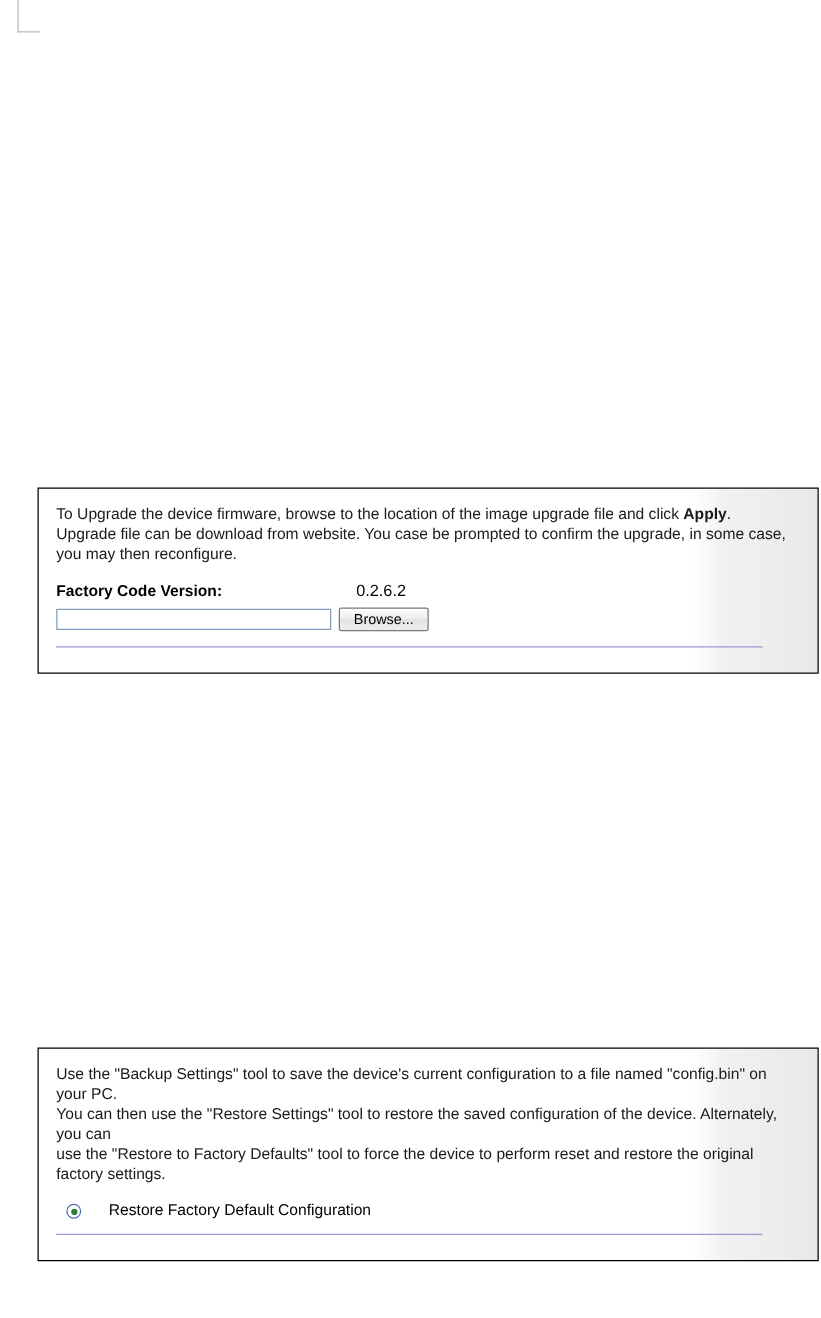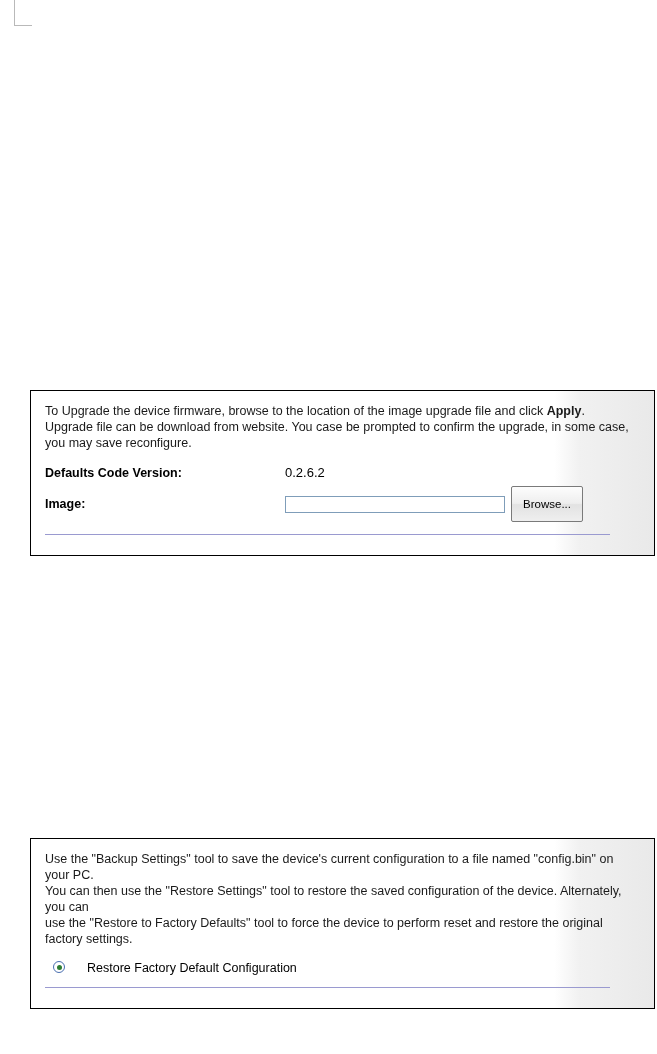--- a/index.html
+++ b/index.html
@@ -75,21 +75,21 @@
     border: 1px solid #7f9db9;
     background: #ffffff;
     font-family: "Liberation Sans", sans-serif;
     font-size: 12px;
     padding: 0 2px;
     box-sizing: border-box;
   }
 
   .browse-btn {
     margin-left: 6px;
-    height: 36px;
+    height: 19px;
     min-width: 72px;
     border: 1px solid #7a7a7a;
     border-radius: 2px;
     background: linear-gradient(to bottom, #fdfdfd 0%, #eeeeee 48%, #e2e2e2 52%, #efefef 100%);
     font-family: "Liberation Sans", sans-serif;
     font-size: 11.5px;
     color: #000;
     padding: 0 7px;
     box-sizing: border-box;
     cursor: pointer;
@@ -101,21 +101,21 @@
     width: 565px;
   }
 
   .spacer-after-divider {
     height: 10px;
   }
 
   
   .radio-row {
     display: flex;
-    align-items: flex-start;
+    align-items: flex-end;
     margin-bottom: 10px;
     padding-left: 8px;
   }
   .radio {
     width: 12px;
     height: 12px;
     border-radius: 50%;
     border: 1px solid #4a6fb0;
     background: #ffffff;
     box-sizing: border-box;
@@ -142,30 +142,29 @@
 </head>
 <body>
 
 <div class="top-frag"></div>
 
 <div class="panel" style="top:390px;">
   <div class="panel-inner">
     <p class="intro">
       <span>To Upgrade the device firmware, browse to the location of the image upgrade file and click </span><b>Apply</b><span>.</span><br>
       <span>Upgrade file can be download from website. You case be prompted to confirm the upgrade, in some case,</span><br>
-      <span>you may save reconfigure.</span>
+      <span>you may then reconfigure.</span>
     </p>
 
     <div class="field-row">
-      <span class="field-label">Defaults Code Version:</span>
+      <span class="field-label">Factory Code Version:</span>
       <span class="field-value">0.2.6.2</span>
     </div>
 
     <div class="field-row">
-      <span class="field-label">Image:</span>
       <input class="text-input" type="text" value="" style="">
       <button class="browse-btn">Browse...</button>
     </div>
 
     <div class="divider"></div>
     <div class="spacer-after-divider"></div>
   </div>
 </div>
 
 <div class="panel" style="top:838px;">

